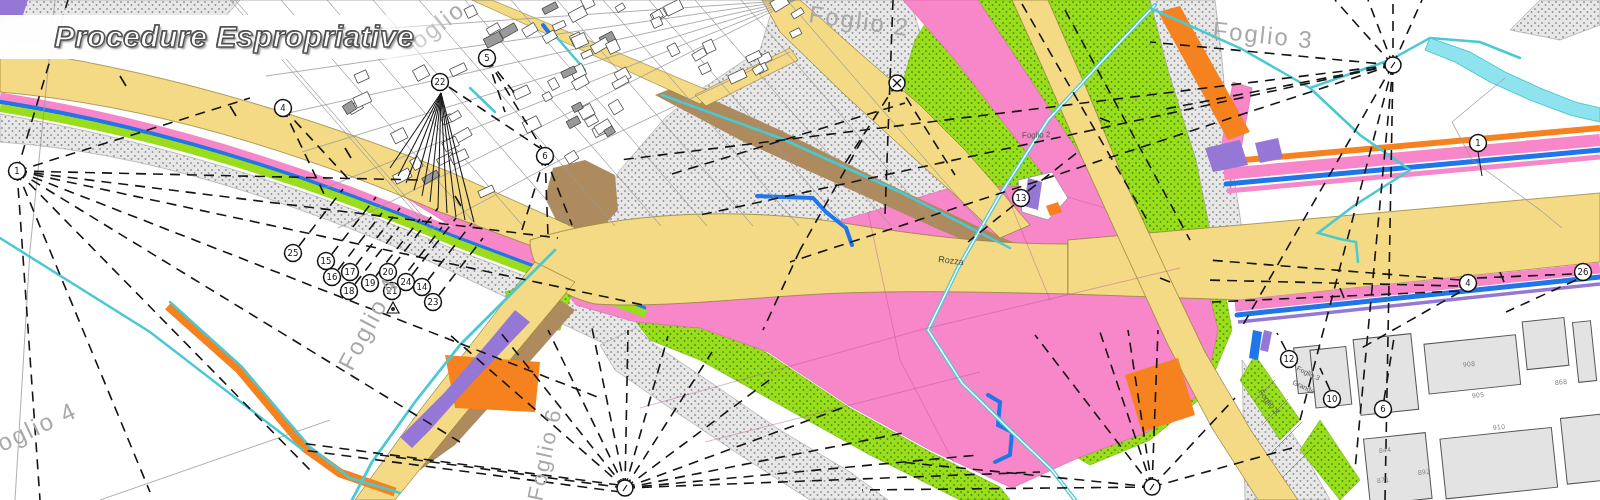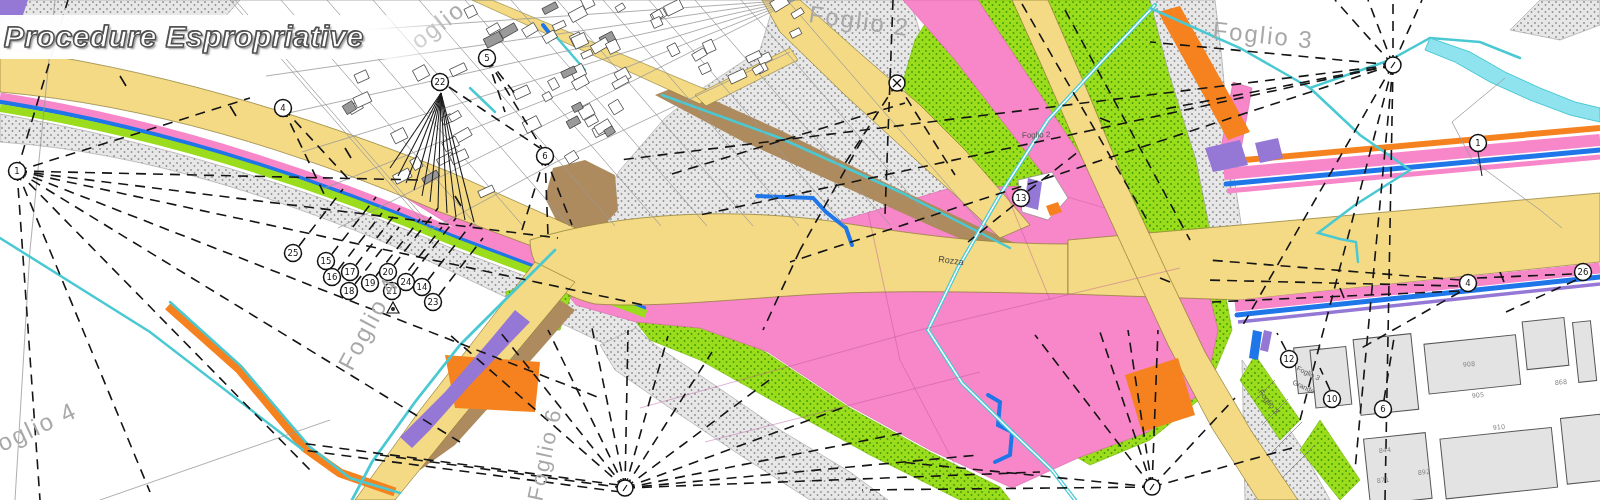--- a/index.html
+++ b/index.html
@@ -31,21 +31,21 @@
   .bld{stroke:#333;stroke-width:.7}
   .blk{fill:#e3e3e3;stroke:#555;stroke-width:1}
   .marker circle{fill:#fff;stroke:#111;stroke-width:1.5}
   .marker text{font:8.5px "DejaVu Sans",sans-serif;fill:#111;text-anchor:middle}
   .sheet-label{fill:var(--c-label);font-style:normal;letter-spacing:2px}
   .small-label{fill:#555}
   .pnum{fill:#8a8a8a;font:6.5px "DejaVu Sans",sans-serif}
   
   .banner{position:absolute;left:0;top:15px;height:44px;width:465px;z-index:5;
     background:linear-gradient(90deg,rgba(255,255,255,.97) 0 80%,rgba(255,255,255,0));
-    display:flex;align-items:center;padding-left:4px;box-sizing:border-box;}
+    display:flex;align-items:center;padding-left:4px;box-sizing:border-box;justify-content:center;}
   .banner h1{font-family:"Liberation Sans",sans-serif;font-style:italic;font-weight:bold;
     font-size:30px;color:#fff;margin:0;letter-spacing:.5px;white-space:nowrap;
     -webkit-text-stroke:1.4px #4f4f4f;
     text-shadow:2px 2px 2px rgba(70,70,70,.55), -1px -1px 0 #6a6a6a;}
 </style>
 </head>
 <body>
 
 <div class="stage" id="stage" style="--c-yellow: #f4da85; --c-pink: #f787c8; --c-green: #9bdc1c; --c-orange: #f5821f; --c-purple: #9577d6; --c-brown: #ad8b5e; --c-blue: #1f76e8; --c-cyan: #4ac9d3; --c-riverfill: #8fe3ee; --c-label: #a8a8a8;">
 

